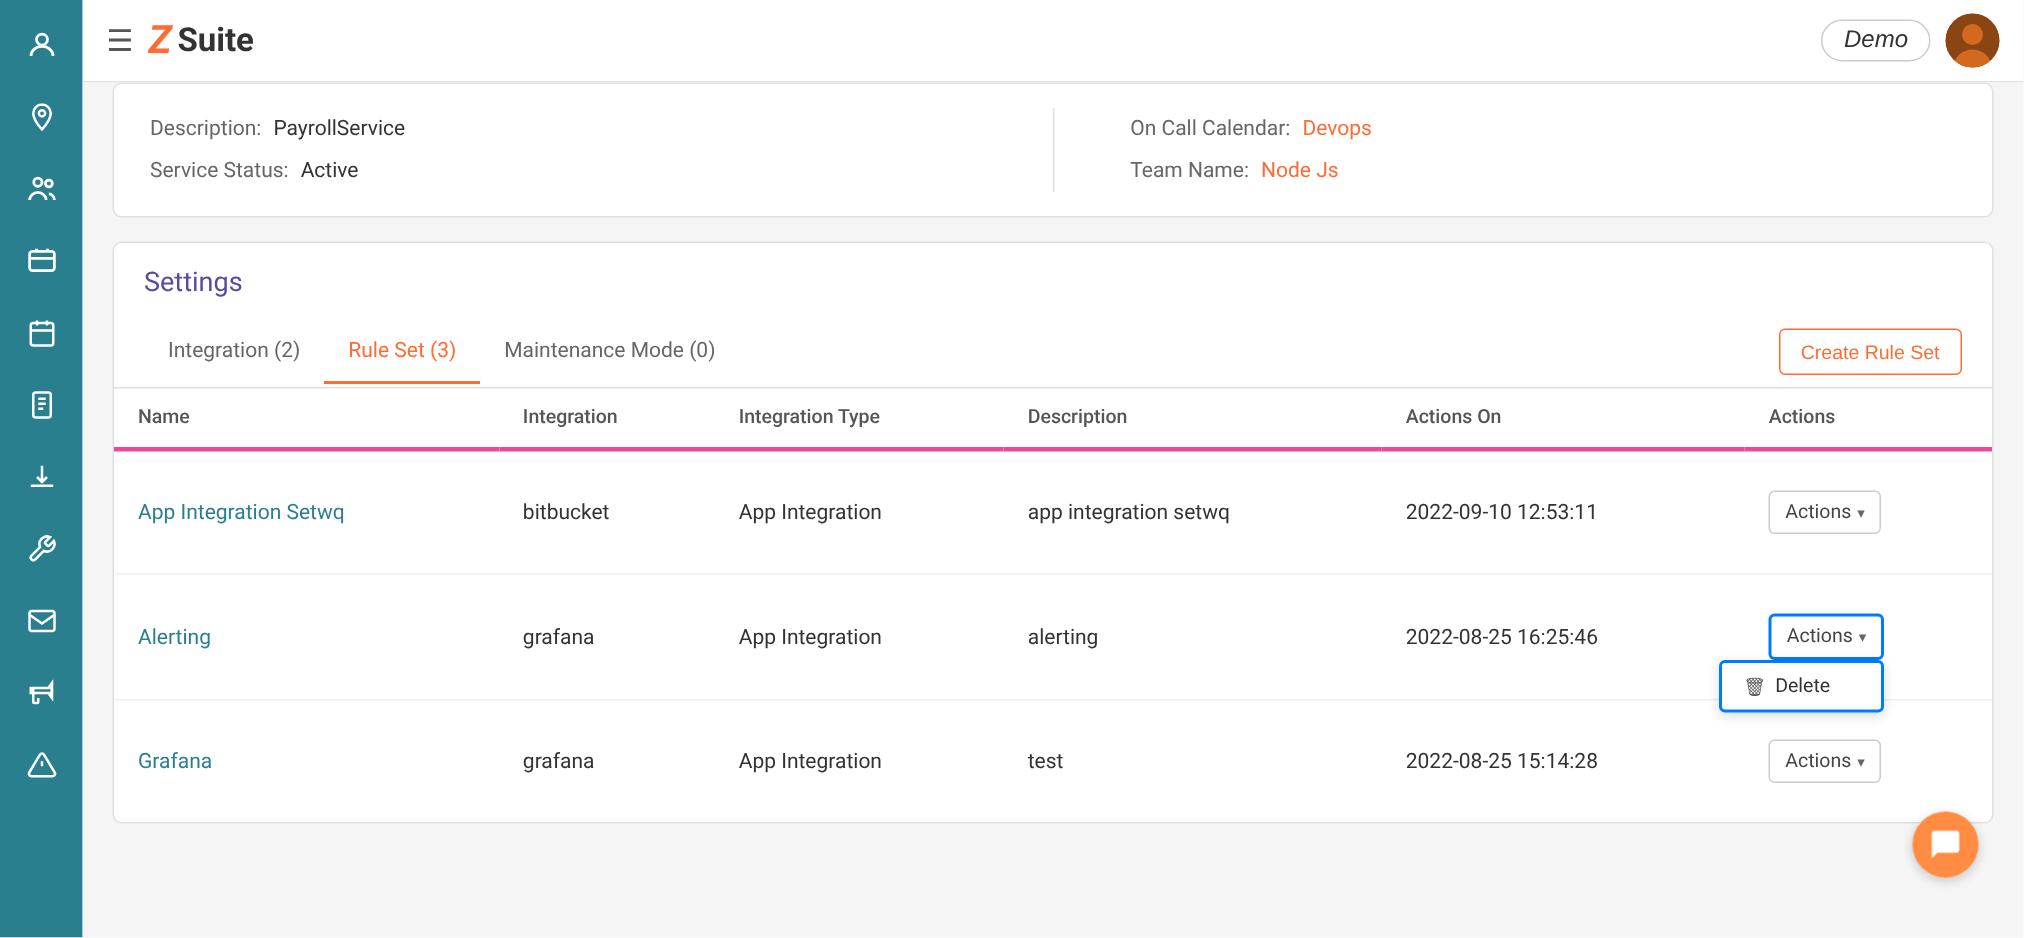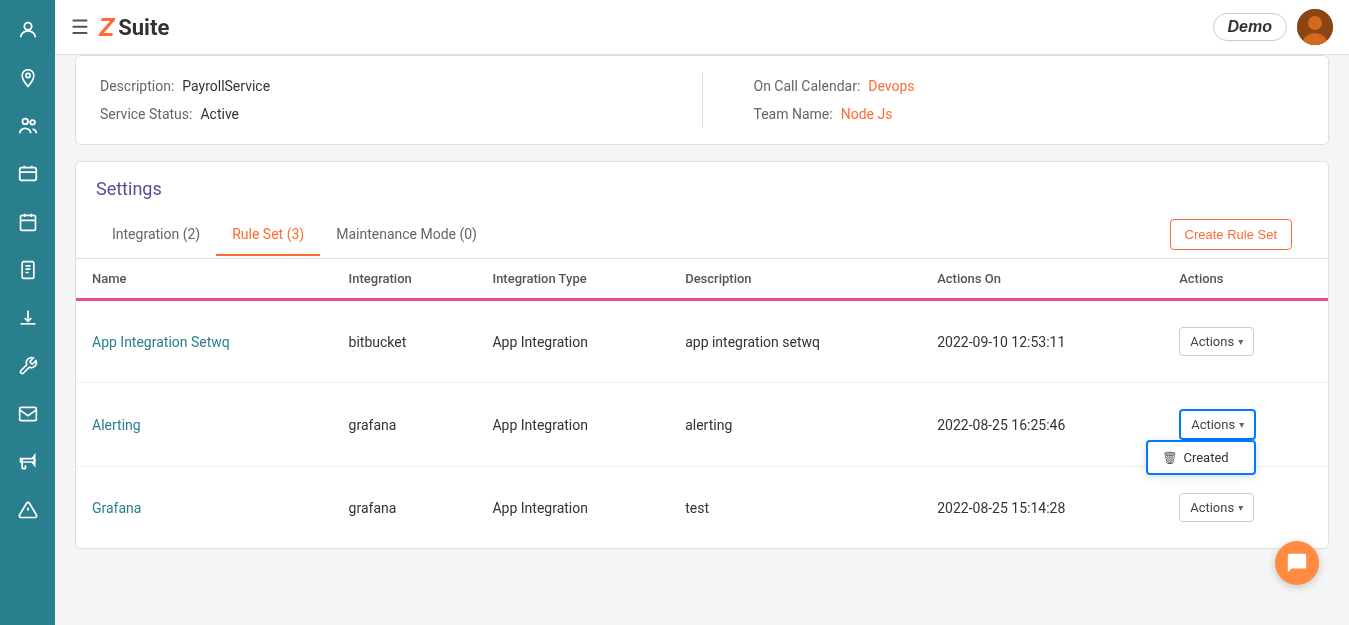--- a/index.html
+++ b/index.html
@@ -49,21 +49,21 @@
     .hamburger { font-size: 20px; cursor: pointer; color: #555; }
     .logo { display: flex; align-items: center; gap: 4px; font-size: 22px; font-weight: 700; }
     .logo-z { color: #ff6b35; font-style: italic; font-size: 26px; }
     .logo-suite { color: #333; }
     .topbar-right { display: flex; align-items: center; gap: 10px; }
     .demo-btn {
       border: 1px solid #ccc;
       border-radius: 20px;
       padding: 4px 14px;
       font-size: 16px;
-      font-weight: 700;
+      font-weight: 400;
       font-style: italic;
       color: #333;
       cursor: pointer;
       background: white;
     }
     .avatar {
       width: 36px;
       height: 36px;
       border-radius: 50%;
       background: #8B4513;
@@ -146,21 +146,21 @@
     }
     .create-btn {
       border: 1px solid #ff6b35;
       color: #ff6b35;
       background: white;
       border-radius: 4px;
       padding: 7px 14px;
       font-size: 13px;
       cursor: pointer;
       white-space: nowrap;
-      margin: 8px 16px;
+      margin: 8px 0;
     }
 
     
     .table-wrapper {
       padding: 0;
     }
     table {
       width: 100%;
       border-collapse: collapse;
       font-size: 14px;
@@ -431,21 +431,21 @@
               <td>2022-08-25 16:25:46</td>
               <td style="position:relative;">
                 <div class="dropdown-open-container">
                   <div class="actions-dropdown-open">
                     <span>Actions</span>
                     <span class="chevron-down">▾</span>
                   </div>
                   <div class="dropdown-menu">
                     <div class="dropdown-item">
                       <span class="trash-icon">🗑</span>
-                      <span>Created</span>
+                      <span>Delete</span>
                     </div>
                   </div>
                 </div>
               </td>
             </tr>
 
             <tr>
               <td><span class="td-link">Grafana</span></td>
               <td>grafana</td>
               <td>App Integration</td>

